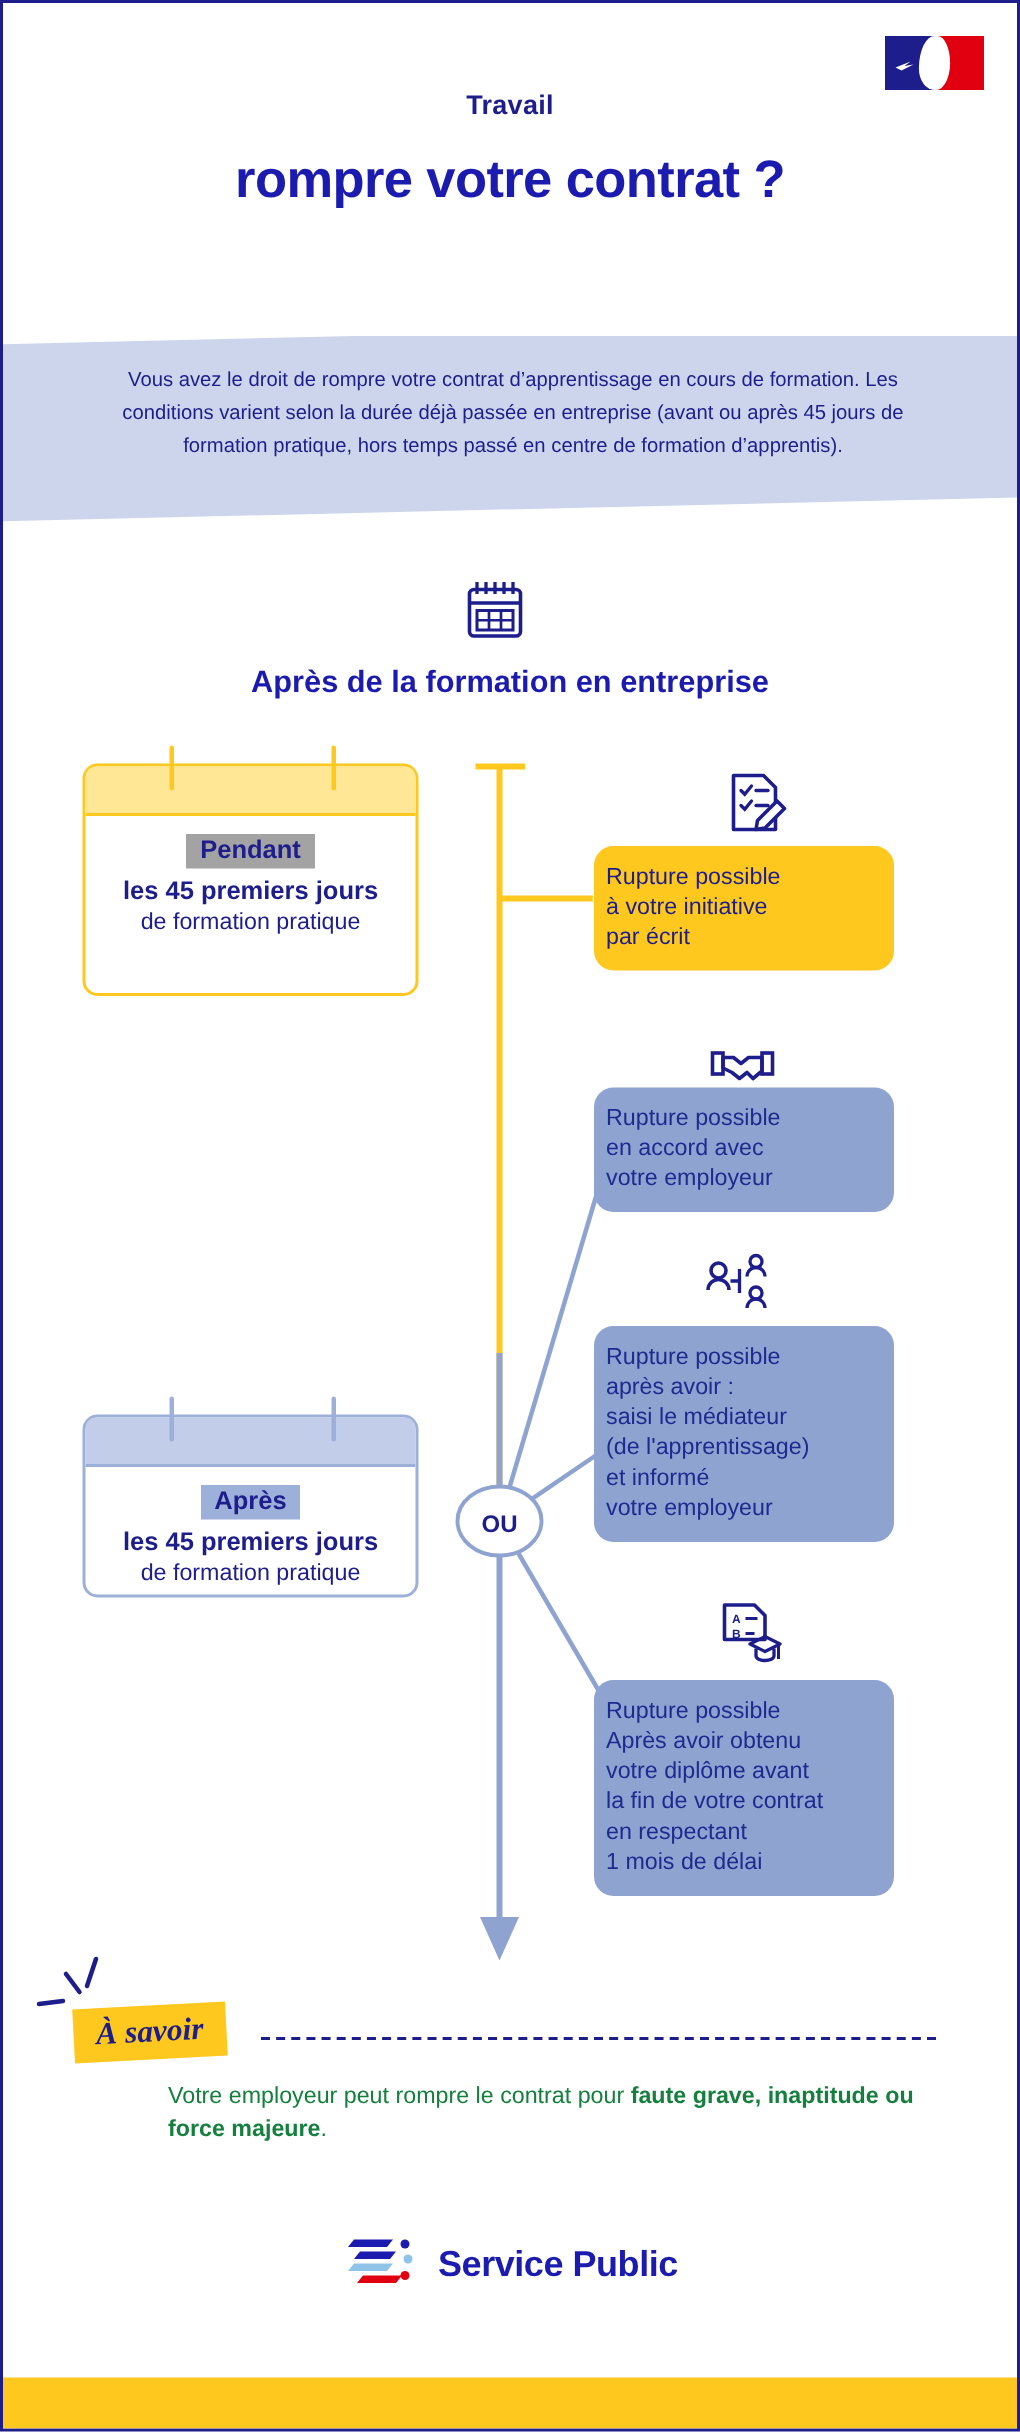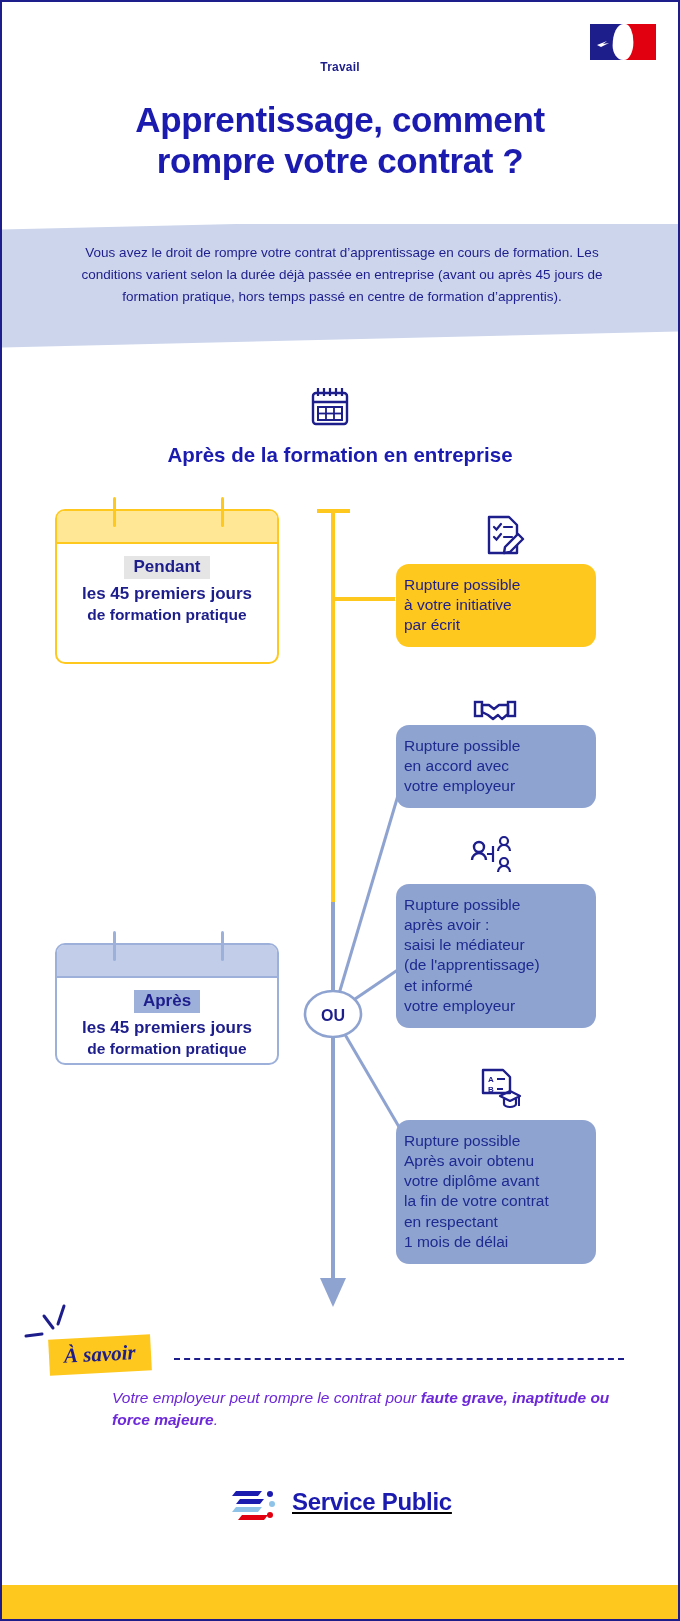--- a/index.html
+++ b/index.html
@@ -32,21 +32,21 @@
     border-radius: 50% 40% 45% 50% / 60% 50% 50% 40%;
     transform: scaleX(0.8);
   }
   .flag .swoosh {
     position: absolute; left: 6px; top: 14px;
     width: 16px; height: 10px;
   }
   .kicker {
     position: absolute; top: 58px; left: 0; right: 0;
     text-align: center;
-    color: #1d1d8c; font-weight: bold; font-size: 12px;
+    color: #1d1d8c; font-weight: bold; font-size: 18px;
     letter-spacing: .2px;
   }
   .title {
     position: absolute; top: 98px; left: 40px; right: 40px;
     text-align: center;
     color: #1b1bb0; font-weight: bold; font-size: 35px;
     line-height: 1.17; letter-spacing: -.4px;
   }
 
   
@@ -92,26 +92,26 @@
   }
   .period .rings { position: absolute; top: -14px; left: 0; width: 100%; height: 30px; }
   .period .ring {
     position: absolute; top: 0; width: 3px; height: 30px; background: #ffc81e; border-radius: 2px;
   }
   .period .ring.r1 { left: 56px; }
   .period .ring.r2 { left: 164px; }
   .period .body { padding: 12px 6px 16px; text-align: center; }
   .period .tag {
     display: inline-block;
-    background: #e5e5e5; color: #1d1d8c;
+    background: #a3a3a3; color: #1d1d8c;
     font-weight: bold; font-size: 17px;
     padding: 1px 9px 2px; margin-bottom: 4px;
   }
   .period .l1 { color: #1d1d8c; font-weight: bold; font-size: 17px; line-height: 1.32; }
-  .period .l2 { color: #1d1d8c; font-weight: bold; font-size: 15.5px; line-height: 1.35; }
+  .period .l2 { color: #1d1d8c; font-weight: normal; font-size: 15.5px; line-height: 1.35; }
 
   .period.after { border-color: #9db0da; }
   .period.after .head { background: #c2cde9; border-bottom-color: #9db0da; }
   .period.after .ring { background: #9db0da; }
   .period.after .tag { background: #9db0da; color: #1d1d8c; }
 
   #period-pendant { top: 507px; height: 155px; }
   #period-apres   { top: 941px; height: 122px; }
 
   
@@ -147,26 +147,26 @@
     font-family: "Liberation Serif", serif;
     font-weight: bold; font-style: italic; font-size: 21px;
   }
   .sparkles { position: absolute; top: 1300px; left: 18px; width: 60px; height: 50px; }
   .dash-line {
     position: absolute; top: 1356px; left: 172px; width: 450px; height: 0;
     border-top: 2px dashed #1d1d8c;
   }
   .savoir-text {
     position: absolute; top: 1385px; left: 110px; width: 510px;
-    color: #6d28d9; font-size: 15.5px; line-height: 1.45; font-style: italic;
+    color: #15803d; font-size: 15.5px; line-height: 1.45;
   }
   .savoir-text b { font-weight: bold; }
 
   
-  .logo { position: absolute; top: 1478px; left: 228px; width: 230px; height: 44px; display: flex; align-items: center; text-decoration: underline; }
+  .logo { position: absolute; top: 1478px; left: 228px; width: 230px; height: 44px; display: flex; align-items: flex-end; }
   .logo-mark { width: 52px; height: 40px; margin-right: 10px; }
   .logo-text { color: #1b1bb0; font-weight: bold; font-size: 24px; letter-spacing: -.3px; }
 
   .footer-bar {
     position: absolute; left: 0; bottom: 0; width: 680px; height: 34px;
     background: #ffc81e;
   }
 </style>
 </head>
 <body>
@@ -179,21 +179,20 @@
         <path d="M1 7 L11 3 L7 6 L13 5 L5 9 Z" fill="#ffffff"></path>
       </svg>
     </div>
     <div class="f-red"></div>
     <div class="marianne"></div>
   </div>
 
   <div class="kicker">Travail</div>
 
   <div class="title">
-    <div>Apprentissage, comment</div>
     <div>rompre votre contrat ?</div>
   </div>
 
   <div class="band-wrap">
     <div class="band"></div>
   </div>
   <div class="intro">Vous avez le droit de rompre votre contrat d’apprentissage en cours de formation. Les conditions varient selon la durée déjà passée en entreprise (avant ou après 45 jours de formation pratique, hors temps passé en centre de formation d’apprentis).</div>
 
   <svg class="cal-icon" viewBox="0 0 44 44">
     <rect x="5" y="8" width="34" height="31" rx="3" fill="none" stroke="#1d1d8c" stroke-width="2.4"></rect>

